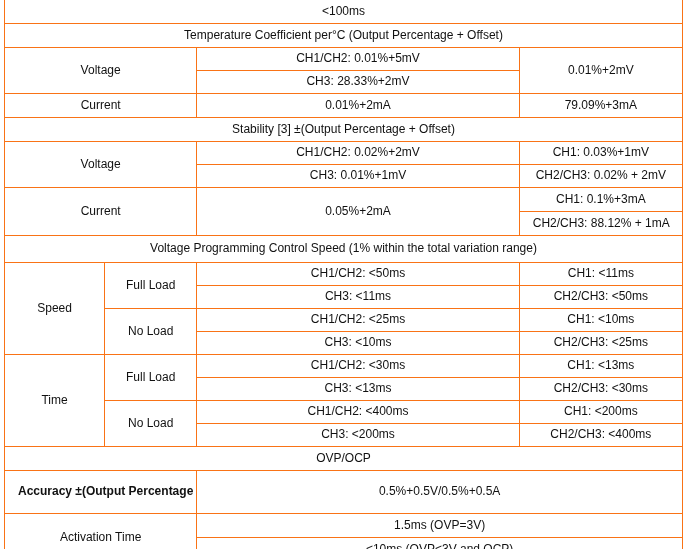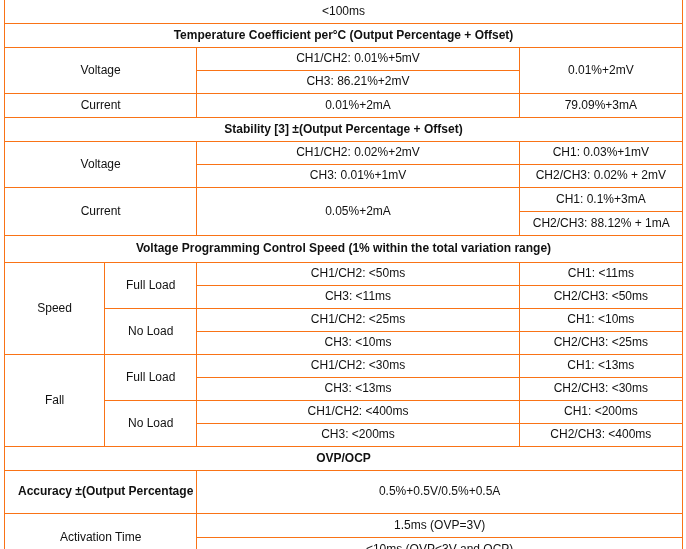--- a/index.html
+++ b/index.html
@@ -41,21 +41,21 @@
     font-size: 12px;
     color: #111111;
     background: #ffffff;
     overflow: hidden;
     white-space: nowrap;
   }
 
   
   td.sect {
     text-align: left;
-    font-weight: bold;
+    font-weight: normal;
     padding-left: 5px;
     font-size: 12.5px;
   }
 
   
   td.lbl {
     font-weight: normal;
     font-size: 12.5px;
     text-align: center;
   }
@@ -100,21 +100,21 @@
       <tr>
         <td class="sect h21" colspan="4">Temperature Coefficient per°C (Output Percentage + Offset)</td>
       </tr>
 
       <tr>
         <td class="lbl h20" colspan="2" rowspan="2">Voltage</td>
         <td class="val h20">CH1/CH2: 0.01%+5mV</td>
         <td class="val h20" rowspan="2">0.01%+2mV</td>
       </tr>
       <tr>
-        <td class="val h20">CH3: 86.21%+2mV</td>
+        <td class="val h20">CH3: 28.33%+2mV</td>
       </tr>
 
       <tr>
         <td class="lbl h21" colspan="2">Current</td>
         <td class="val h21">0.01%+2mA</td>
         <td class="val h21">79.09%+3mA</td>
       </tr>
 
       <tr>
         <td class="sect h21" colspan="4">Stability [3] ±(Output Percentage + Offset)</td>
@@ -158,21 +158,21 @@
         <td class="lbl h20" rowspan="2">No Load</td>
         <td class="val h20">CH1/CH2: &lt;25ms</td>
         <td class="val h20">CH1: &lt;10ms</td>
       </tr>
       <tr>
         <td class="val h20">CH3: &lt;10ms</td>
         <td class="val h20">CH2/CH3: &lt;25ms</td>
       </tr>
 
       <tr>
-        <td class="lbl h20" rowspan="4">Fall</td>
+        <td class="lbl h20" rowspan="4">Time</td>
         <td class="lbl h20" rowspan="2">Full Load</td>
         <td class="val h20">CH1/CH2: &lt;30ms</td>
         <td class="val h20">CH1: &lt;13ms</td>
       </tr>
       <tr>
         <td class="val h20">CH3: &lt;13ms</td>
         <td class="val h20">CH2/CH3: &lt;30ms</td>
       </tr>
 
       <tr>

